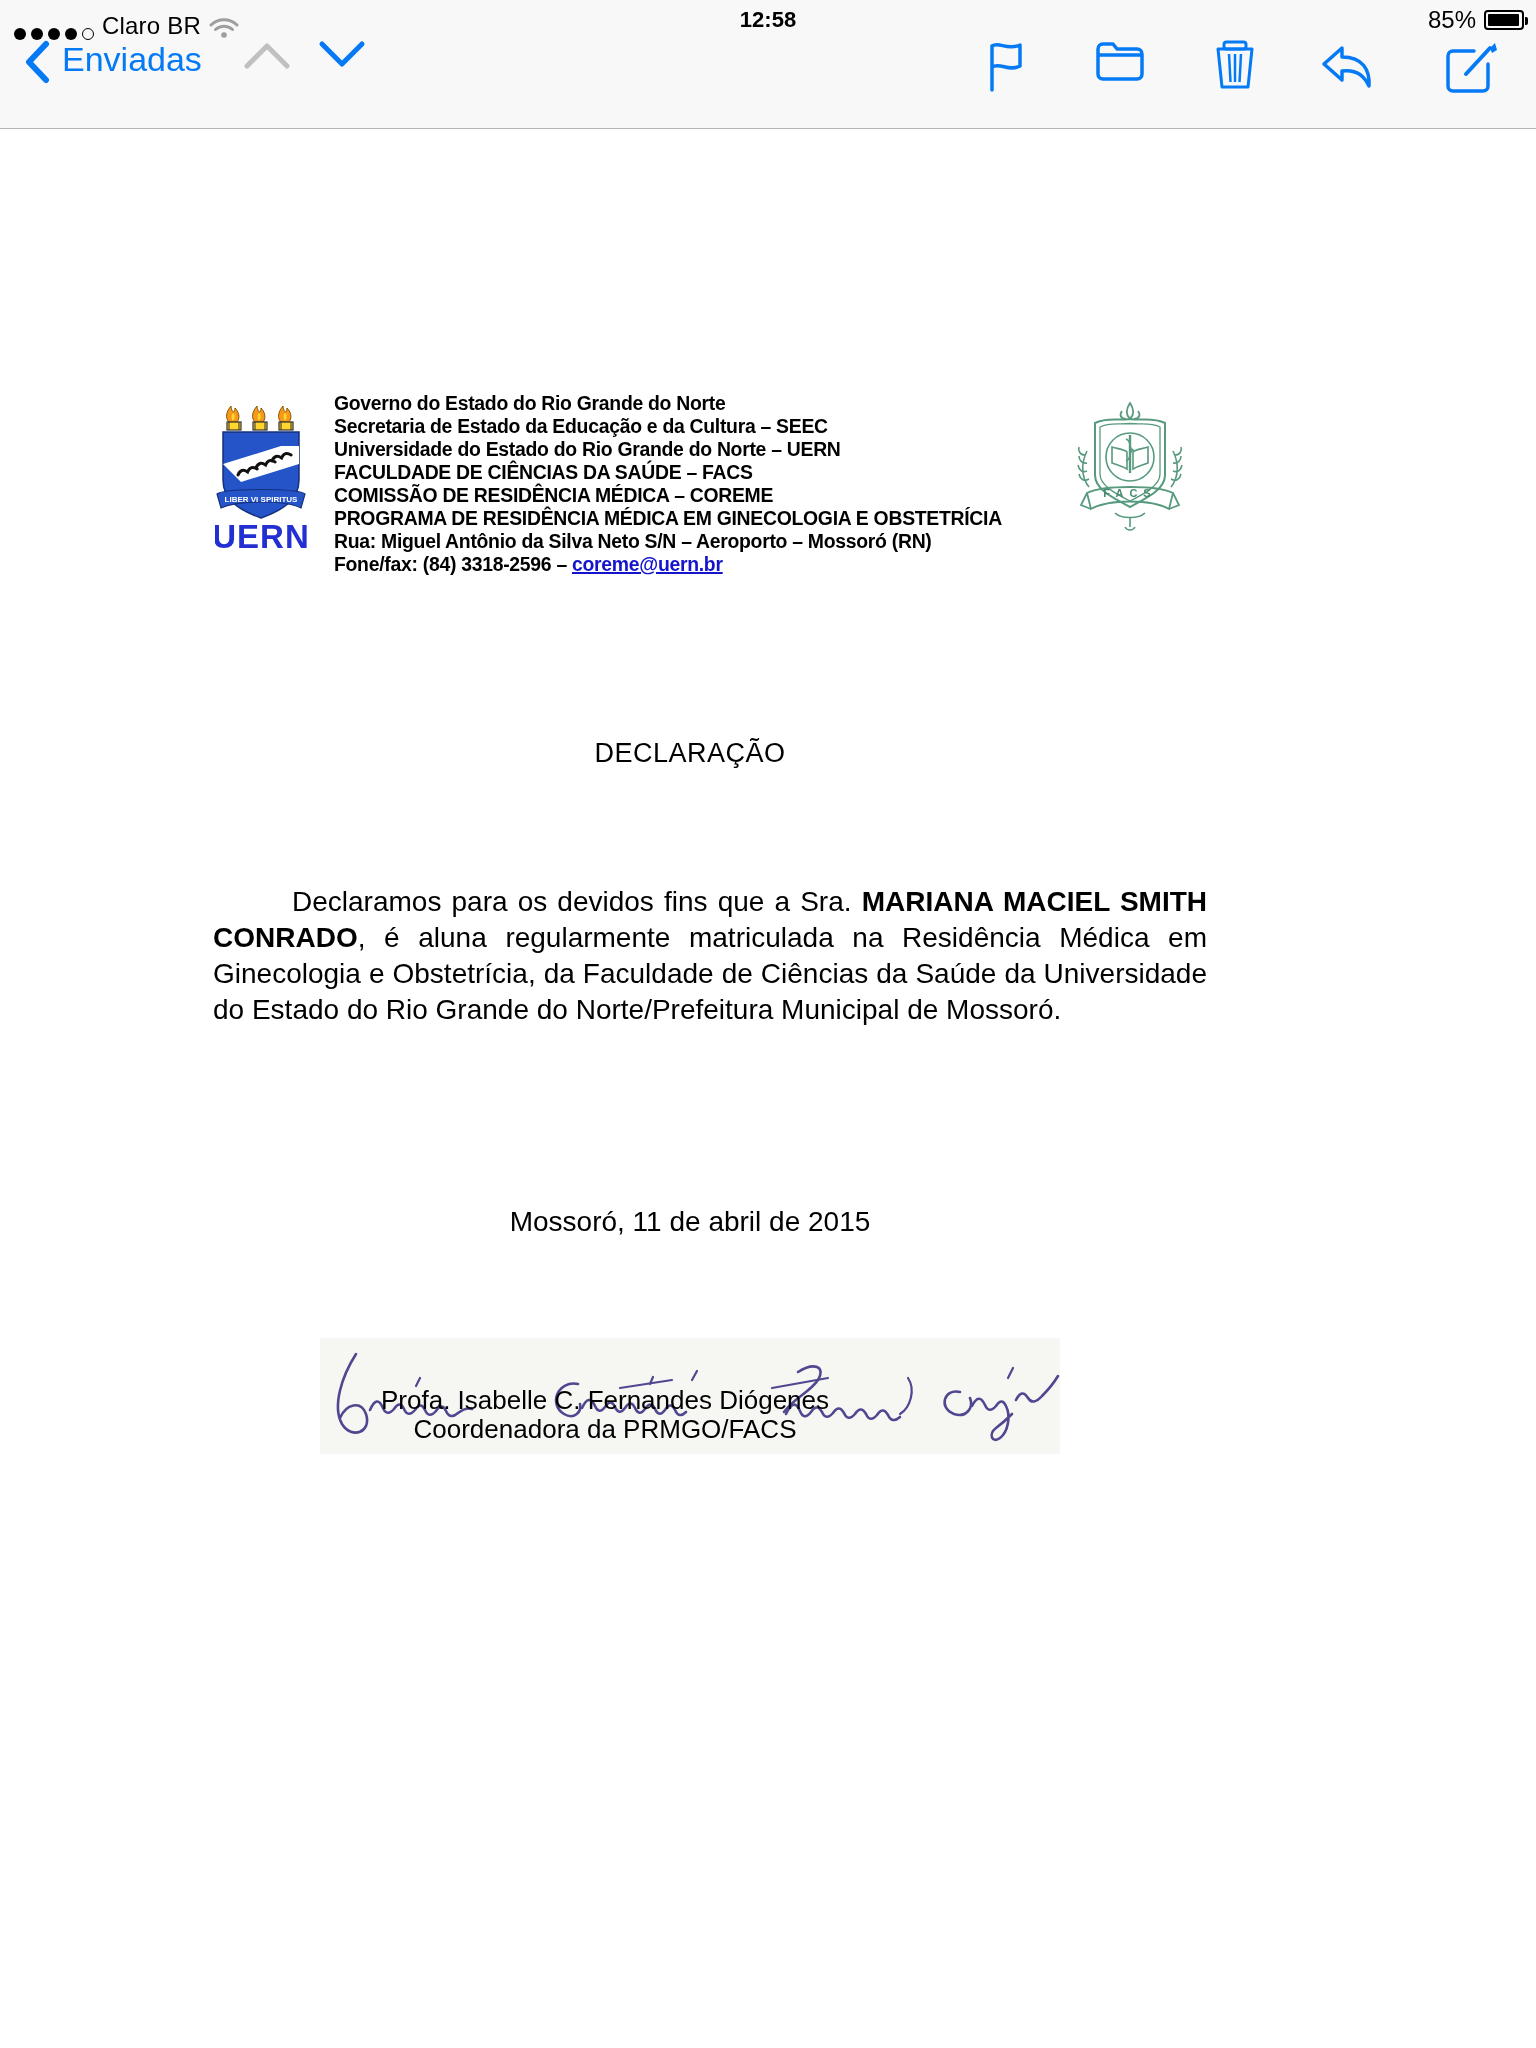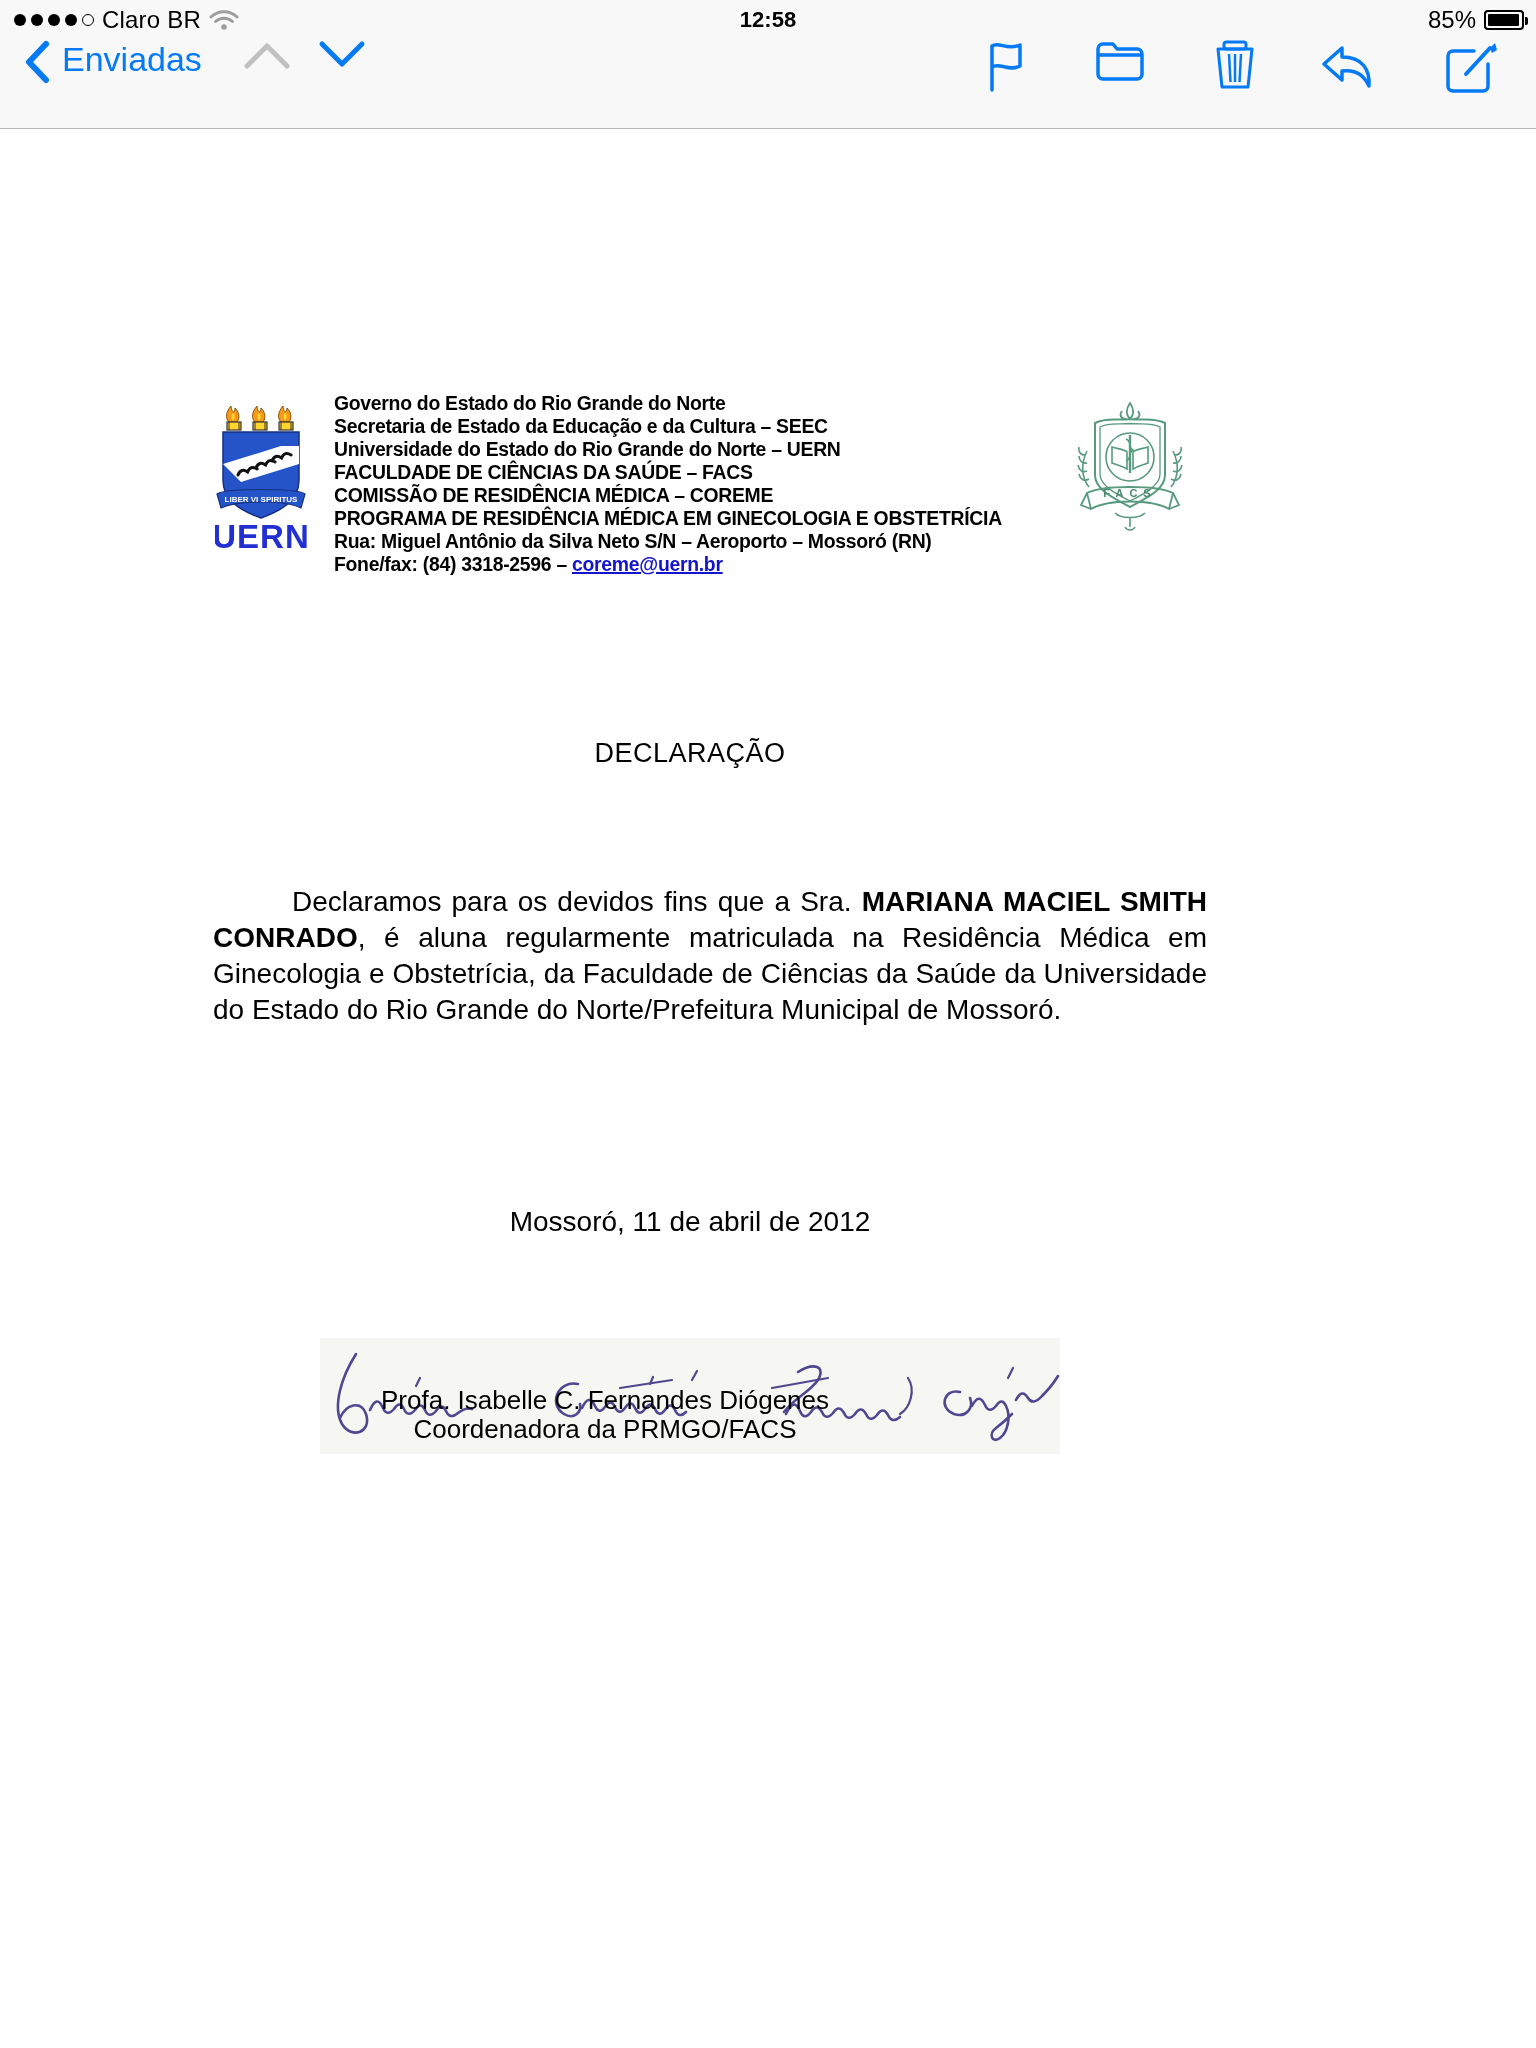--- a/index.html
+++ b/index.html
@@ -3,21 +3,21 @@
 <meta charset="utf-8">
 <style>
   * { margin:0; padding:0; box-sizing:border-box; }
   html,body { width:1536px; height:2048px; background:#fff;
     font-family:"Liberation Sans", sans-serif; -webkit-font-smoothing:antialiased; }
   .abs { position:absolute; }
 
   
   #status-bar { position:absolute; left:0; top:0; width:1536px; height:40px;
     background:#f8f8f8; font-size:24px; color:#000; }
-  .sb-left { position:absolute; left:14px; top:0; height:40px; display:flex; align-items:center; gap:8px; }
+  .sb-left { position:absolute; left:14px; top:0; height:40px; display:flex; align-items:flex-end; gap:8px; }
   .dots { display:flex; gap:5px; align-items:center; }
   .dot { width:12px; height:12px; border-radius:50%; background:#000; }
   .dot.empty { background:transparent; border:1.5px solid #000; }
   .carrier { font-size:24px; letter-spacing:.2px; }
   .sb-center { position:absolute; left:0; top:0; width:1536px; height:40px;
     display:flex; align-items:center; justify-content:center; font-weight:700; font-size:22px; }
   .sb-right { position:absolute; right:12px; top:0; height:40px; display:flex; align-items:center; gap:8px; }
   .batt { position:relative; width:40px; height:20px; border:2px solid #000; border-radius:4px; }
   .batt .fill { position:absolute; left:2px; top:2px; bottom:2px; width:85%; background:#000; border-radius:1px; }
   .batt .nub { position:absolute; right:-6px; top:5px; width:3px; height:8px; background:#000; border-radius:0 2px 2px 0; }
@@ -214,21 +214,21 @@
       <path d="M12 92 L6 104 L16 108 M98 92 L104 104 L94 108" stroke-width="1.8"></path>
       <path d="M40 112 C46 118 64 118 70 112 M55 116 L55 126 M50 126 C52 130 58 130 60 126" stroke-width="1.6"></path>
     </g>
     <text x="55" y="96" text-anchor="middle" font-size="11" font-weight="700" fill="#4a8a6e" style="letter-spacing:6px">FACS</text>
   </svg>
 
   <div id="doc-title" class="abs">DECLARAÇÃO</div>
 
   <p id="doc-body" class="abs"><span>Declaramos para os devidos fins que a Sra. </span><span class="bold">MARIANA MACIEL SMITH CONRADO</span><span>, é aluna regularmente matriculada na Residência Médica em Ginecologia e Obstetrícia, da Faculdade de Ciências da Saúde da Universidade do Estado do Rio Grande do Norte/Prefeitura Municipal de Mossoró.</span></p>
 
-  <div id="doc-date" class="abs">Mossoró, 11 de abril de 2012</div>
+  <div id="doc-date" class="abs">Mossoró, 11 de abril de 2015</div>
 
   <svg id="sig-img" class="abs" viewBox="0 0 740 116">
     <g fill="none" stroke="#4f4890" stroke-width="2.6" stroke-linecap="round">
 
       <path d="M36 16 C22 38 12 68 22 86 C32 102 52 94 46 76 C41 62 26 66 20 80"></path>
       <path d="M50 72 q 7 -16 13 -2 q 4 9 11 1 q 6 -9 10 0 q 4 9 11 1 q 6 -9 10 0 q 4 9 11 1 q 6 -9 10 0 q 4 9 12 2 q 8 -6 14 -4"></path>
       <path d="M96 48 l 4 -8" stroke-width="2.2"></path>
 
       <path d="M258 46 C238 42 228 66 244 76 C254 82 262 74 260 66"></path>
       <path d="M262 70 q 7 -15 13 -2 q 4 9 10 1 q 6 -9 10 0 q 4 9 10 1 q 6 -9 10 0 q 4 9 10 1 q 6 -9 10 0 q 4 9 10 1 q 6 -9 10 0 q 4 9 11 2"></path>

